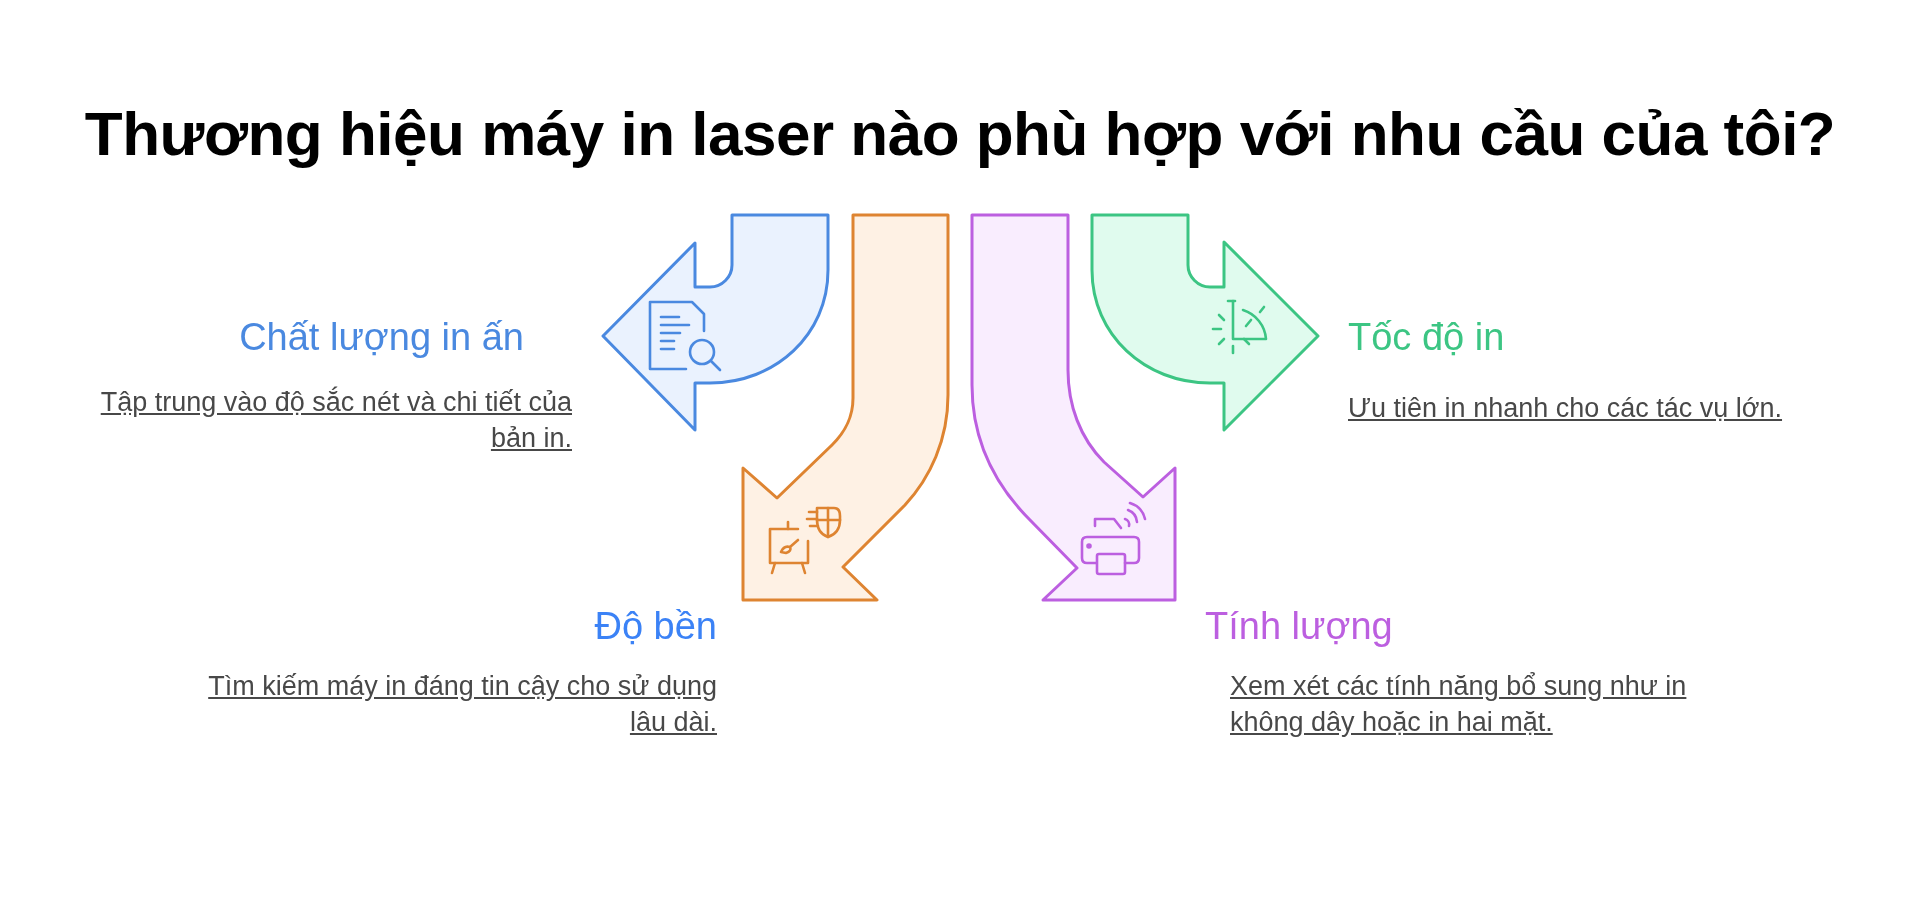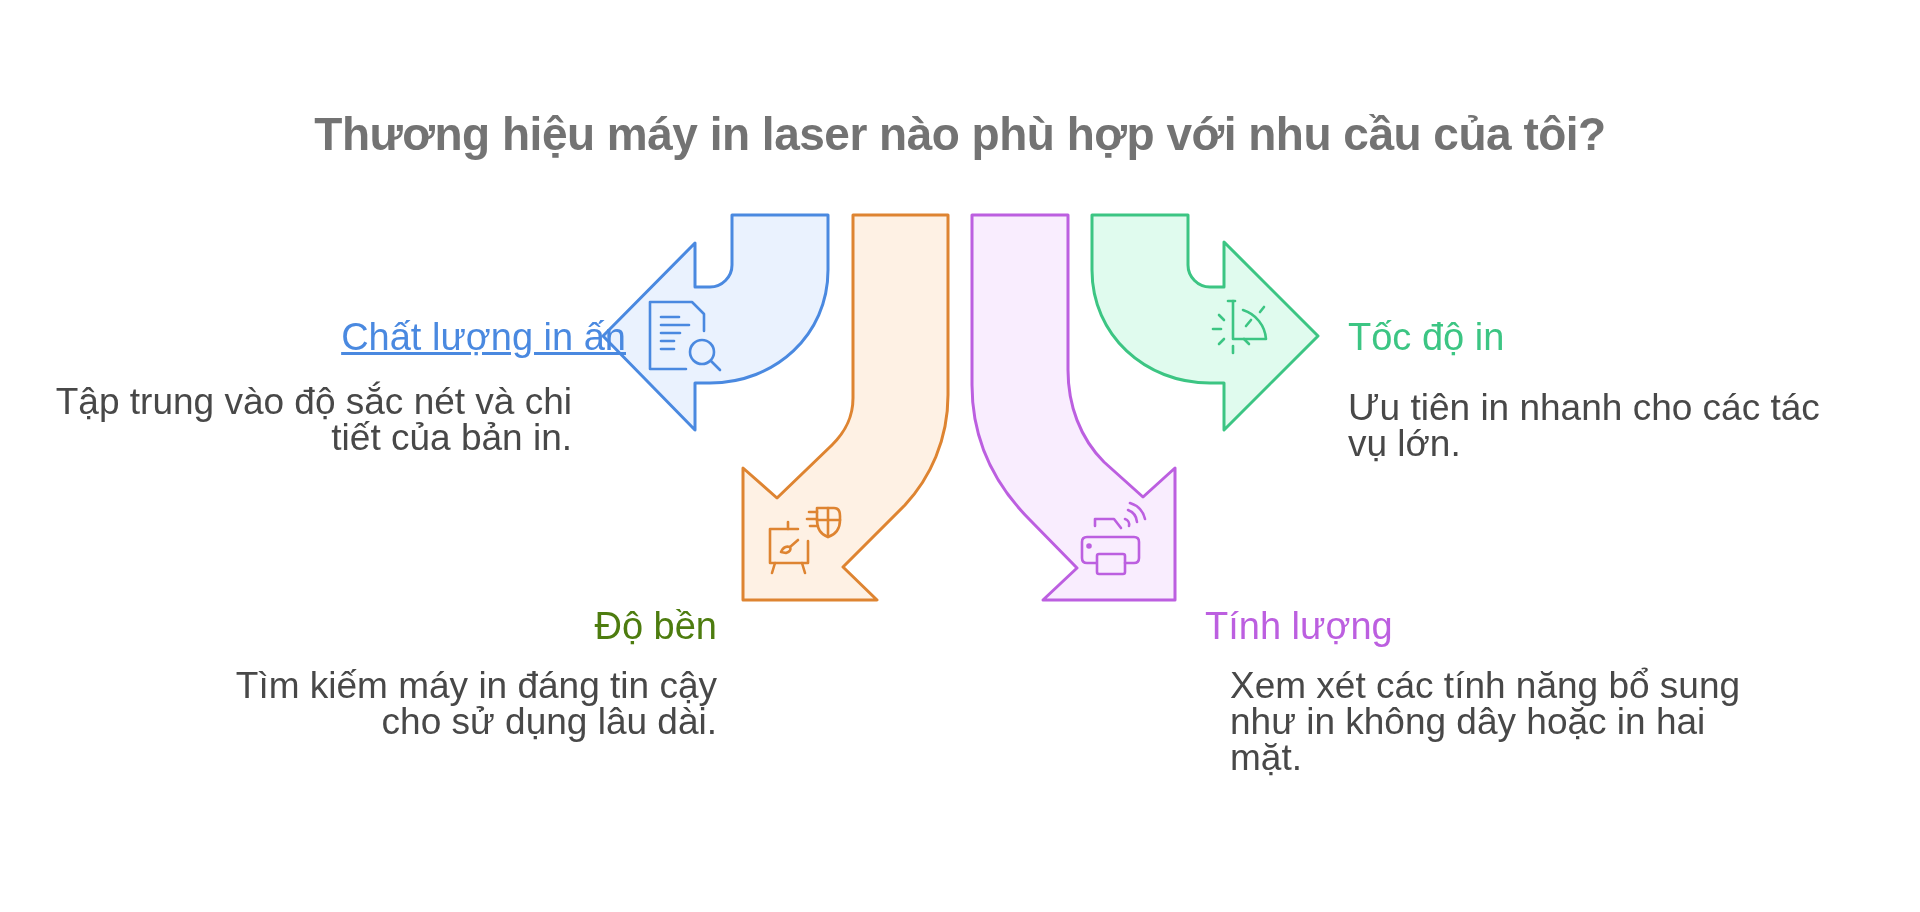--- a/index.html
+++ b/index.html
@@ -1,25 +1,25 @@
 <!DOCTYPE html>
 <html><head>
 <meta charset="utf-8">
 <style>
   html, body { margin: 0; padding: 0; background: #ffffff; }
   body { width: 1920px; height: 912px; position: relative; overflow: hidden;
          font-family: "Liberation Sans", "DejaVu Sans", sans-serif; color: #484848; }
   .title { position: absolute; left: 0; width: 1920px; top: 104px; text-align: center;
-           font-size: 46px; font-weight: bold; color: #737373; letter-spacing: -0.5px; line-height: 60px; }
+           font-size: 62px; font-weight: bold; color: #000000; letter-spacing: -0.5px; line-height: 60px; }
   svg.diagram { position: absolute; left: 0; top: 0; }
   .label { position: absolute; font-size: 38px; line-height: 46px; white-space: nowrap; }
-  .desc { position: absolute; font-size: 37px; line-height: 36px; color: #484848; }
+  .desc { position: absolute; font-size: 27px; line-height: 36px; color: #484848; text-decoration: underline; }
   .right-align { text-align: right; }
   .left-align { text-align: left; }
-  #lbl-quality { right: 1294px; top: 314px; text-decoration: underline; }
+  #lbl-quality { right: 1396px; top: 314px; }
   #desc-quality { right: 1348px; top: 384px; width: 520px; }
   #lbl-speed { left: 1348px; top: 314px; text-align: center; }
   #desc-speed { left: 1348px; top: 390px; width: 520px; }
   #lbl-durability { right: 1203px; top: 603px; }
   #desc-durability { right: 1203px; top: 668px; width: 520px; }
   #lbl-features { left: 1205px; top: 603px; }
   #desc-features { left: 1230px; top: 668px; width: 520px; }
 </style>
 </head>
 <body>
@@ -92,17 +92,17 @@
     <path d="M 1145 519 A 22 22 0 0 0 1130 503"></path>
   </g>
 </svg>
 
 <div id="lbl-quality" class="label right-align" style="color:#4A89E0">Chất lượng in ấn</div>
 <div id="desc-quality" class="desc right-align">Tập trung vào độ sắc nét và chi tiết của bản in.</div>
 
 <div id="lbl-speed" class="label left-align" style="color:#3CC583">Tốc độ in</div>
 <div id="desc-speed" class="desc left-align">Ưu tiên in nhanh cho các tác vụ lớn.</div>
 
-<div id="lbl-durability" class="label right-align" style="color:#4d7c0f">Độ bền</div>
+<div id="lbl-durability" class="label right-align" style="color:#3b82f6">Độ bền</div>
 <div id="desc-durability" class="desc right-align">Tìm kiếm máy in đáng tin cậy cho sử dụng lâu dài.</div>
 
 <div id="lbl-features" class="label left-align" style="color:#BC5FE0">Tính lượng</div>
 <div id="desc-features" class="desc left-align">Xem xét các tính năng bổ sung như in không dây hoặc in hai mặt.</div>
 
 </body></html>

